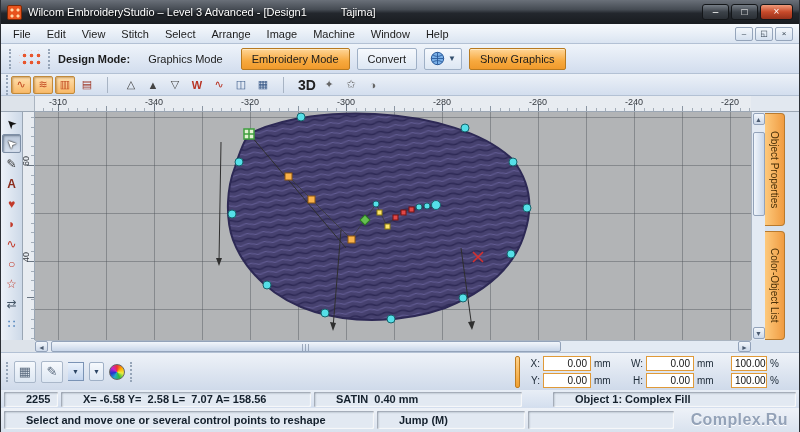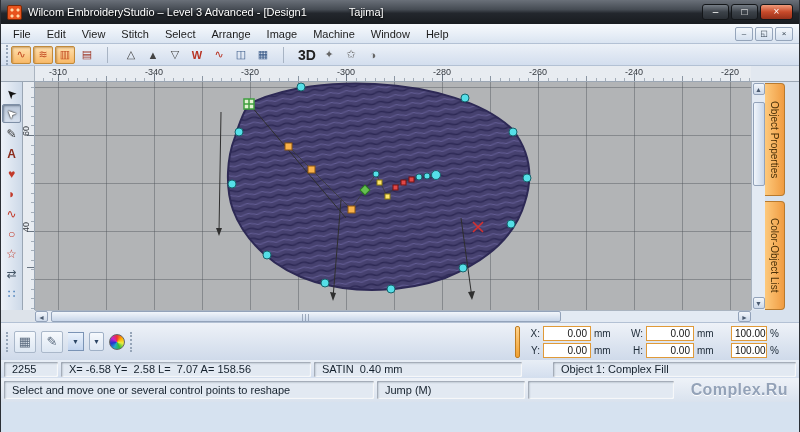--- a/index.html
+++ b/index.html
@@ -9,21 +9,21 @@
   
   .titlebar { height:24px; background:linear-gradient(#6a7079 0%, #454b53 40%, #23272d 55%, #191c20 100%);
     display:flex; align-items:center; color:#fff; font-size:11px; padding:0 6px; gap:6px; }
   .app-icon { width:15px; height:15px; border-radius:2px; background:#e8541e;
     background-image:radial-gradient(circle at 4px 4px, #ffd9a8 1.3px, transparent 1.8px),
                      radial-gradient(circle at 10px 4px, #ffd9a8 1.3px, transparent 1.8px),
                      radial-gradient(circle at 4px 10px, #ffd9a8 1.3px, transparent 1.8px),
                      radial-gradient(circle at 10px 10px, #ffd9a8 1.3px, transparent 1.8px);
     border:1px solid #7a2a08; flex:0 0 auto; }
   .title-text { white-space:nowrap; text-shadow:0 1px 2px #000; }
-  .title-doc { margin-left:36px; text-shadow:0 1px 2px #000; }
+  .title-doc { margin-left:28px; text-shadow:0 1px 2px #000; }
   .win-btns { margin-left:auto; display:flex; gap:2px; }
   .win-btn { width:27px; height:16px; border:1px solid #14171a; border-radius:3px; color:#fff; font-size:10px;
     line-height:14px; text-align:center; background:linear-gradient(#767d86,#3c4249 50%,#2a2f35); }
   .win-btn.close { background:linear-gradient(#ef9a7a,#c74a2a 50%,#96301a); width:33px; }
 
   
   .menubar { height:20px; background:linear-gradient(#f7fafd,#dae4f1); border-bottom:1px solid #b3c1d4;
     display:flex; align-items:center; font-size:11px; color:#1c1c1c; padding:0 4px; }
   .menu-items { display:flex; }
   .menu-item { padding:2px 8px; }
@@ -144,21 +144,21 @@
   .cinput { width:48px; height:15px; background:#fff; border:1px solid #e09a38; font-size:10px; text-align:right;
     padding:0 3px; color:#111; line-height:13px; }
   .cinput.pct { width:36px; }
   .cunit { width:20px; font-size:10px; }
   .cgap { width:8px; }
 
   
   .status-row { height:18px; display:flex; gap:3px; align-items:center; background:linear-gradient(#e8eef6,#d3deee);
     font-size:11px; color:#14202c; padding:1px 3px; }
   .sunken { box-shadow:inset 1px 1px 2px rgba(60,72,88,.5), inset -1px -1px 1px #fff; background:#e2e9f2;
-    border-radius:1px; height:15px; display:flex; align-items:center; padding:0 8px; overflow:hidden; white-space:nowrap; }
+    border-radius:1px; height:15px; display:flex; align-items:center; padding:0 22px; overflow:hidden; white-space:nowrap;font-weight:bold; }
   .seg1 { width:54px; } .seg2 { width:250px; } .seg3 { width:208px; } .seg4 { flex:1;margin-left:28px; }
   .pre { white-space:pre; }
   .hint-row { height:24px; display:flex; gap:3px; align-items:center; background:linear-gradient(#eef2f8,#d9e2ee);
     font-size:11px; color:#14202c; padding:2px 3px; }
   .hseg1 { width:370px; height:18px; } .hseg2 { width:148px; height:18px; } .hseg3 { flex:1; height:18px; }
   .brand { font-size:16px; font-weight:bold; color:#93a2b8; letter-spacing:.4px; padding:0 8px 0 14px;
     text-shadow:0 1px 0 #fff; }
 </style>
 </head>
 <body>
@@ -190,20 +190,37 @@
         <span class="menu-item">Window</span>
         <span class="menu-item">Help</span>
       </div>
     <span class="mdi-btns">
       <span class="mdi-btn">–</span>
       <span class="mdi-btn">◱</span>
       <span class="mdi-btn">×</span>
     </span>
   </div>
 
+  <div class="mode-toolbar">
+    <span class="grip-v"></span>
+    <span class="stitch-types-icon"></span>
+    <span class="grip-v"></span>
+    <span class="bold">Design Mode:</span>
+    <span class="btn flat">Graphics Mode</span>
+    <span class="btn orange">Embroidery Mode</span>
+    <span class="btn raised">Convert</span>
+    <span class="globe-btn">
+      <svg width="15" height="15" viewBox="0 0 15 15">
+        <circle cx="7.5" cy="7.5" r="6.2" fill="#7ab0e8" stroke="#2a5a9a"></circle>
+        <path d="M1.3,7.5h12.4 M7.5,1.3v12.4 M2.6,3.8c3,2.1 6.8,2.1 9.8,0 M2.6,11.2c3,-2.1 6.8,-2.1 9.8,0" stroke="#2a5a9a" fill="none" stroke-width="0.9"></path>
+      </svg>
+      <span>▼</span>
+    </span>
+    <span class="btn orange">Show Graphics</span>
+  </div>
 
   <div class="icon-toolbar">
     <span class="grip-v"></span>
     <div class="tb-icons">
 
         <span class="tbicon" data-active="true">
           <span class="tbg" style="color:#c24a22">∿</span>
         </span>
 
         <span class="tbicon" data-active="true">

